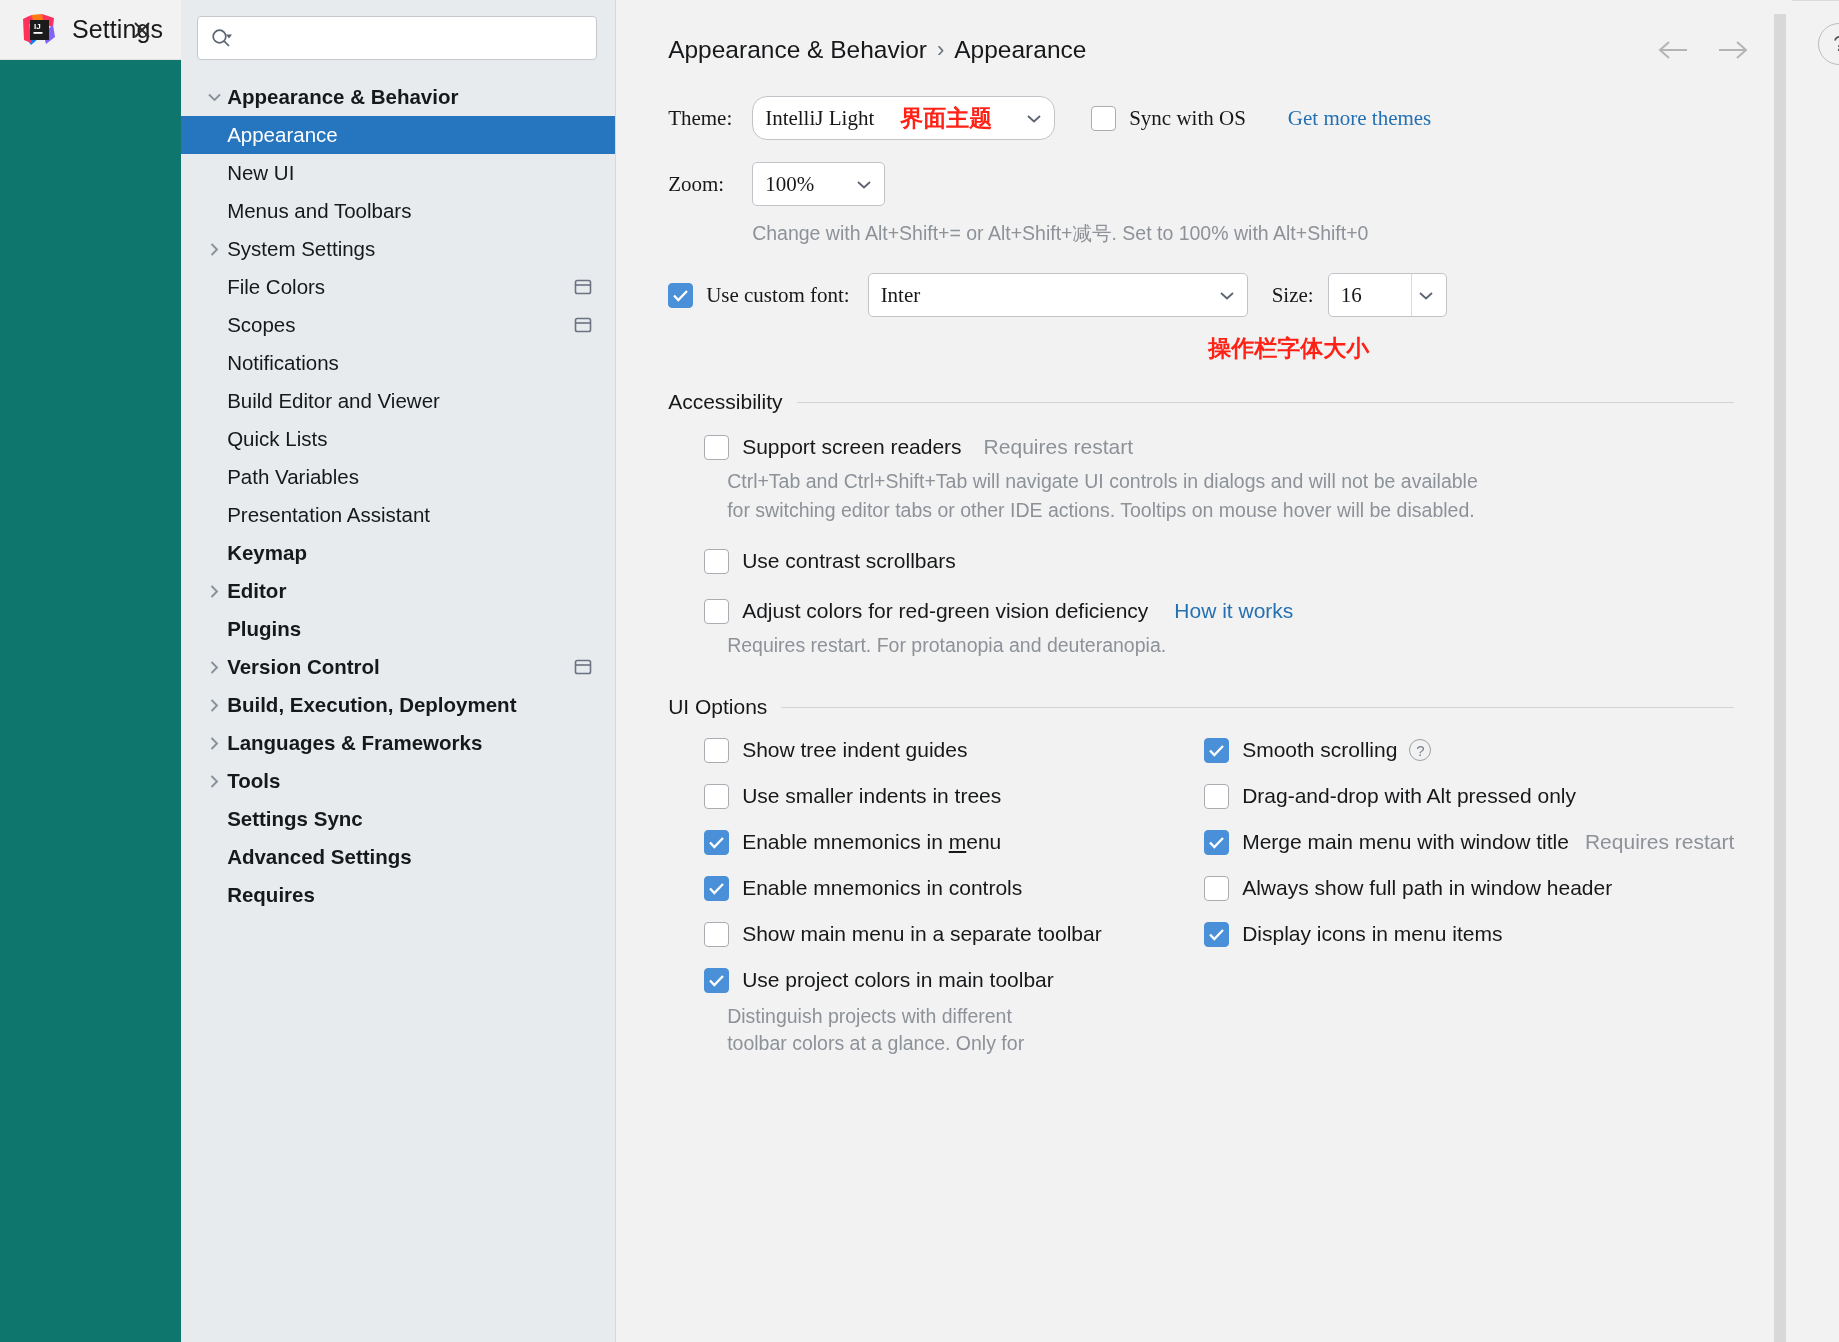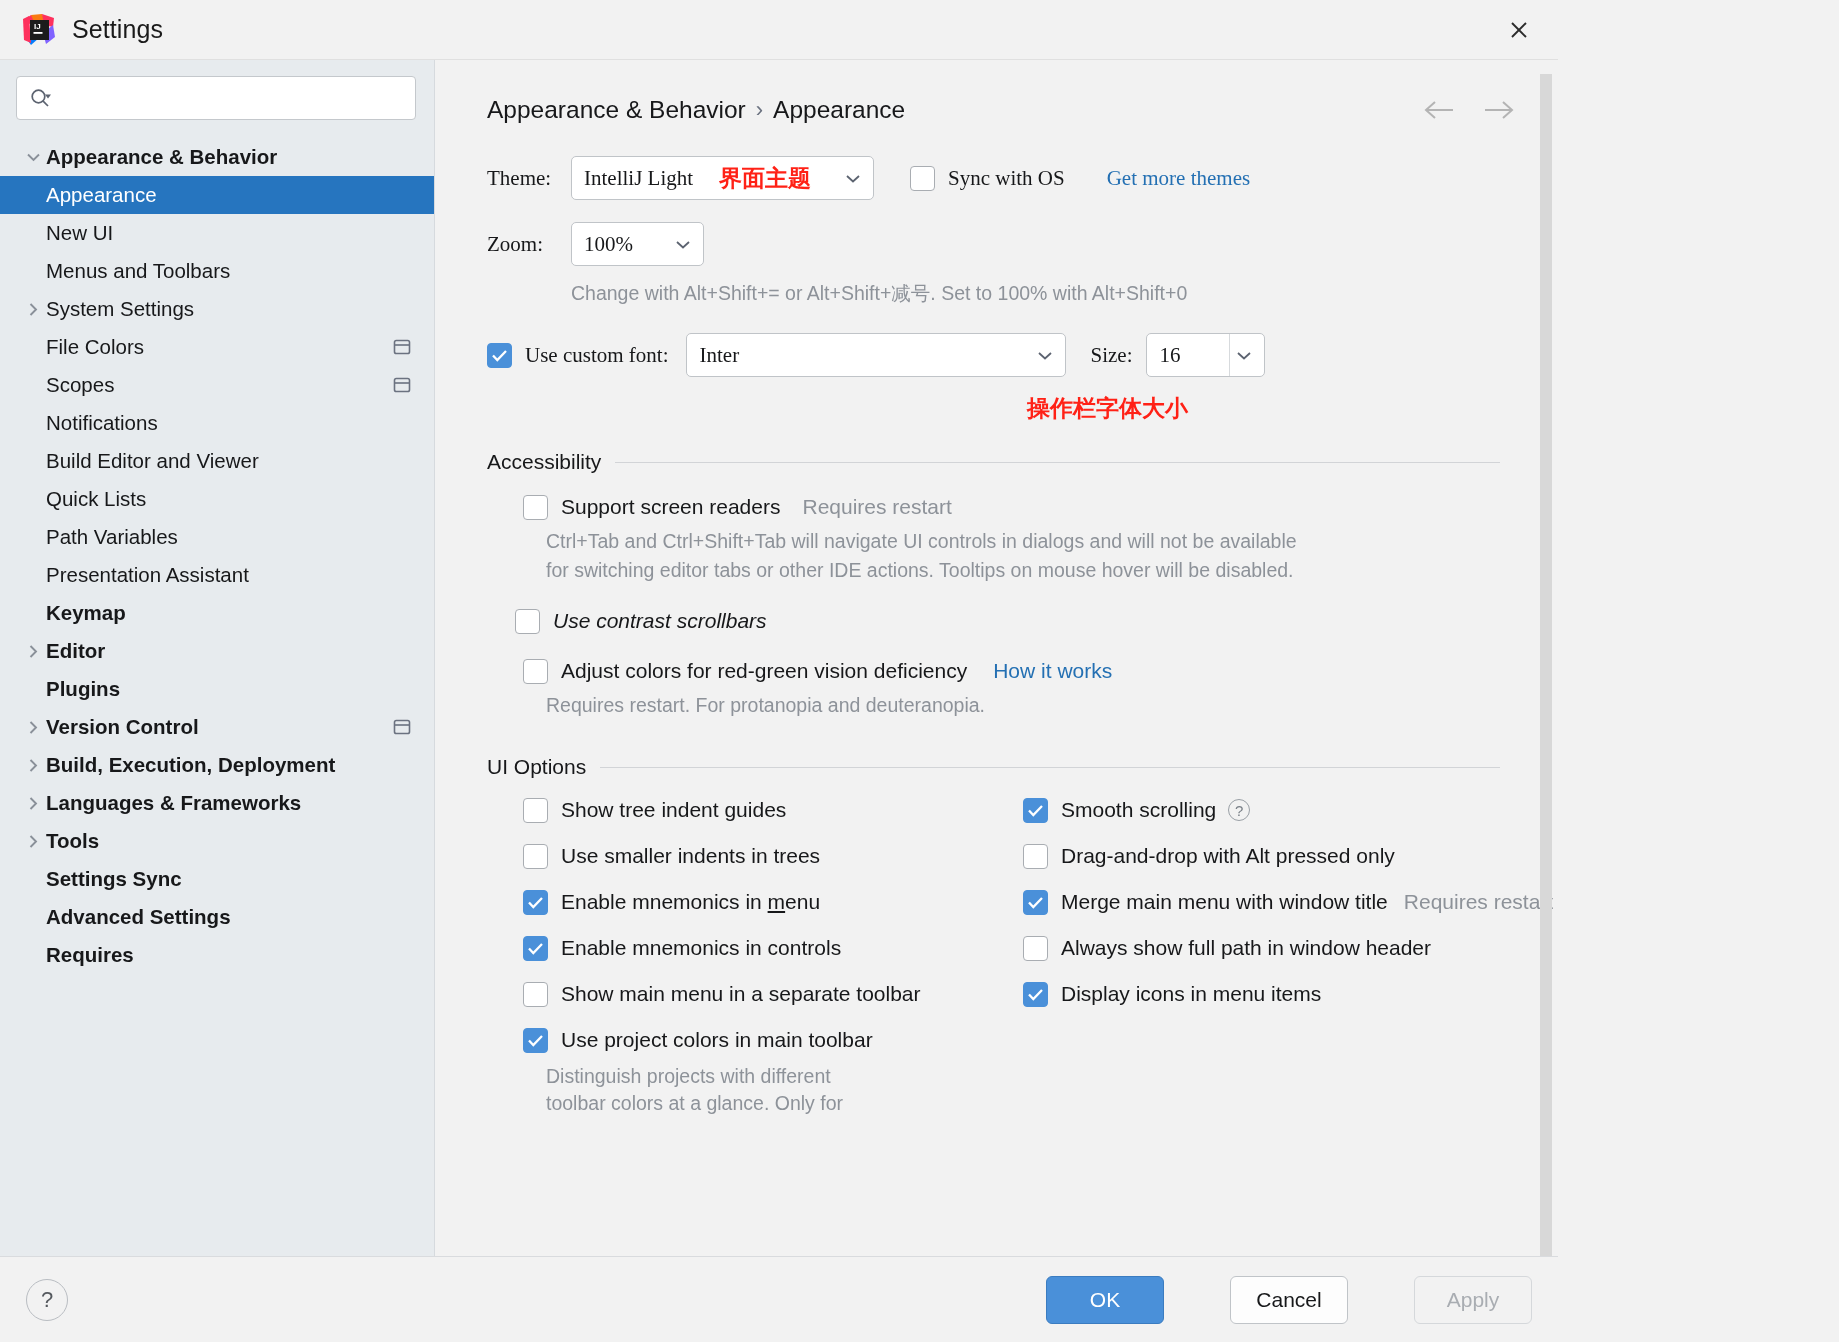--- a/index.html
+++ b/index.html
@@ -4,21 +4,21 @@
 <style>
   * { box-sizing: border-box; }
   html, body { margin:0; padding:0; }
   body {
     width:1839px; height:1342px;
     font-family:"Liberation Sans", sans-serif;
     background:#f2f2f2;
     overflow:hidden;
     -webkit-font-smoothing:antialiased;
   }
-  .dialog { position:relative; width:1558px; height:1342px; display:flex; flex-direction:column; background:#bef264; }
+  .dialog { position:relative; width:1558px; height:1342px; display:flex; flex-direction:row; background:#0f766e; }
 
   
   .titlebar {
     height:60px; flex:0 0 60px;
     display:flex; align-items:center;
     background:#f2f2f2;
     border-bottom:1px solid #e0e0e0;
     padding:0 18px 0 22px;
     position:relative;
   }
@@ -341,21 +341,21 @@
               <svg width="36" height="22" viewBox="0 0 36 22">
                 <line x1="5" y1="11" x2="32" y2="11" stroke="currentColor" stroke-width="2"></line>
                 <polyline points="23,3 32,11 23,19" fill="none" stroke="currentColor" stroke-width="2"></polyline>
               </svg>
             </span>
           </span>
         </div>
 
         <div class="field-row" style="margin-top:24px;">
           <span class="fld-label" style="width:84px;">Theme:</span>
-          <div class="combo" style="width:303px;">
+          <div class="combo" style="width:303px;border-radius:15px;">
             <span class="cval">IntelliJ Light</span>
             <span class="cjk-note" style="margin-left:14px;">界面主题</span>
             <span class="carrow">
               <svg width="16" height="11" viewBox="0 0 16 11">
                   <polyline points="2,3 8,8.5 14,3" fill="none" stroke="currentColor" stroke-width="1.8"></polyline>
                 </svg>
             </span>
           </div>
           <span class="chk" style="margin-left:36px;"></span>
           <span class="chk-lbl">Sync with OS</span>
@@ -410,21 +410,21 @@
         </div>
 
         <div class="opt-row" style="margin-top:10px; margin-left:36px;">
           <span class="chk"></span>
           <span class="chk-lbl">Support screen readers</span>
           <span class="chk-lbl muted" style="margin-left:22px;">Requires restart</span>
         </div>
         <div class="hint" style="margin-left:59px;">Ctrl+Tab and Ctrl+Shift+Tab will navigate UI controls in dialogs and will not be available</div>
         <div class="hint" style="margin-left:59px; margin-top:6px;">for switching editor tabs or other IDE actions. Tooltips on mouse hover will be disabled.</div>
 
-        <div class="opt-row" style="margin-top:16px; margin-left:28px;font-style:italic;">
+        <div class="opt-row" style="margin-top:16px; margin-left:36px;">
           <span class="chk"></span>
           <span class="chk-lbl">Use contrast scrollbars</span>
         </div>
 
         <div class="opt-row" style="margin-top:4px; margin-left:36px;">
           <span class="chk"></span>
           <span class="chk-lbl">Adjust colors for red-green vision deficiency</span>
           <span class="chk-lbl link" style="margin-left:26px;">How it works</span>
         </div>
         <div class="hint" style="margin-left:59px;">Requires restart. For protanopia and deuteranopia.</div>

